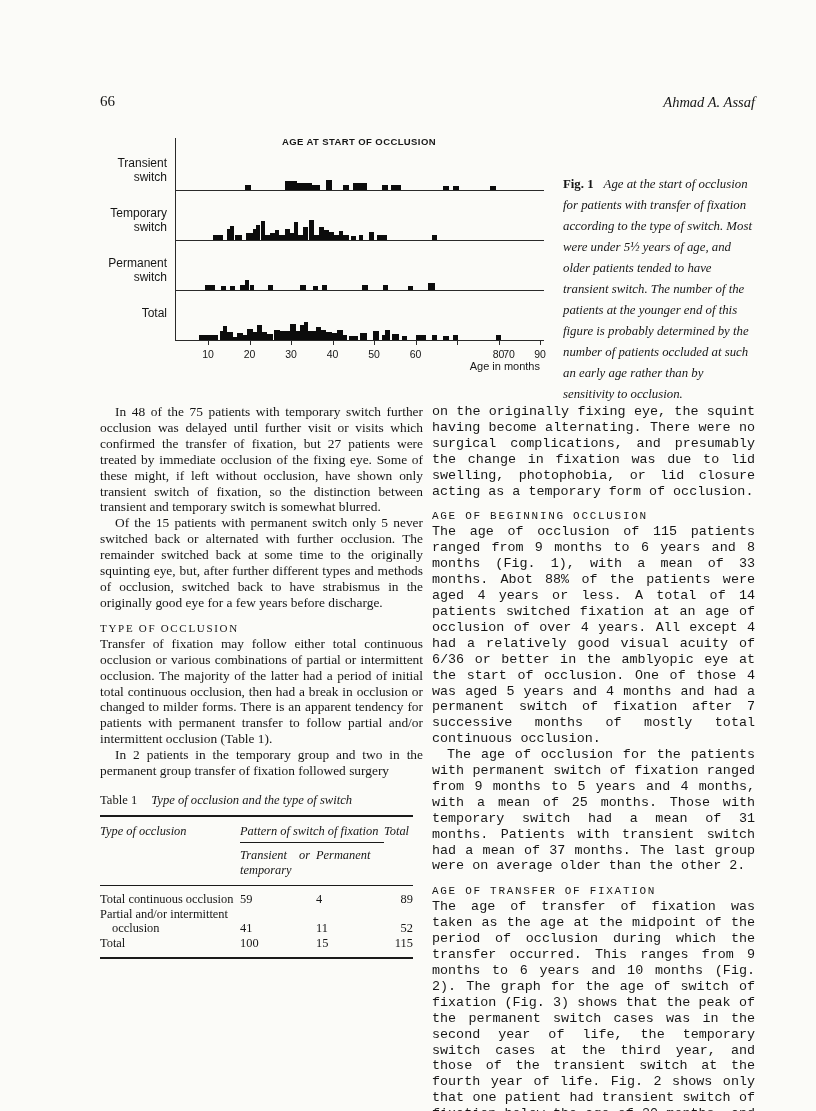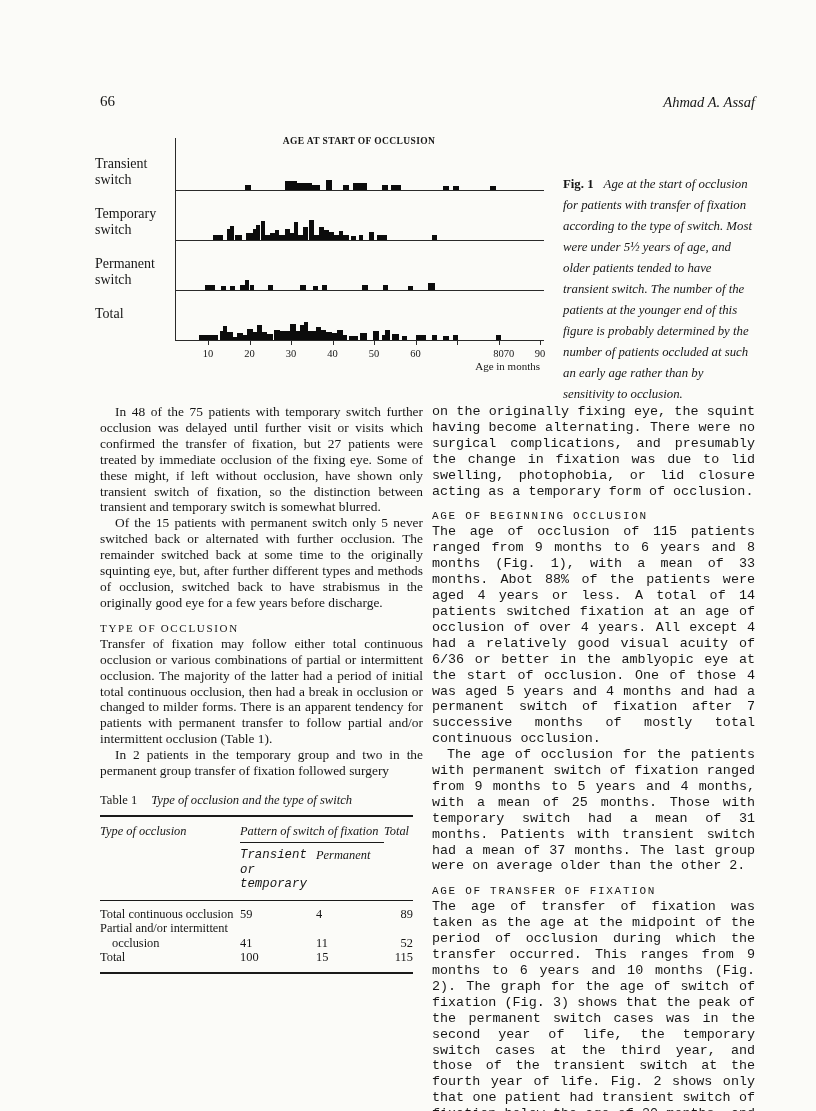--- a/index.html
+++ b/index.html
@@ -7,24 +7,24 @@
     width:816px;height:1111px;position:relative;
     background:#fbfbf8;color:#161616;
     font-family:"Liberation Serif", serif;
     overflow:hidden;
   }
   .hdr-num{position:absolute;left:100px;top:93px;font-size:15px;text-align:center;}
   .hdr-author{position:absolute;right:61px;top:94px;font-size:14.5px;font-style:italic;}
 
   
   .figure{position:absolute;left:95px;top:130px;width:465px;height:260px;
-    font-family:Liberation Serif, serif;}
+    font-family:Liberation Sans, sans-serif;}
   .fig-title{position:absolute;left:80px;top:6px;width:368px;text-align:center;
     font-size:9.5px;letter-spacing:.4px;font-weight:bold;}
-  .strip-label{position:absolute;width:72px;font-size:14px;}
+  .strip-label{position:absolute;width:72px;text-align:right;font-size:12px;}
   .axis-v{position:absolute;background:#2a2a2a;width:1px;}
   .baseline{position:absolute;background:#2a2a2a;height:1px;}
   .bar{position:absolute;background:#0c0c0c;}
   .tick{position:absolute;width:1px;height:5px;background:#2a2a2a;}
   .tick-label{position:absolute;width:24px;margin-left:-12px;text-align:center;font-size:10.5px;}
   .fig-xlabel{position:absolute;left:113px;top:230px;width:332px;text-align:right;font-size:11px;}
 
   .fig-caption{position:absolute;left:563px;top:174px;width:194px;
     font-size:12.8px;line-height:21px;font-style:italic;}
   .fig-caption .fig-label{font-style:normal;font-weight:bold;padding-right:10px;}
@@ -201,21 +201,21 @@
     <div class="tbl-caption"><span class="tbl-label">Table 1</span><span class="tbl-title">Type of occlusion and the type of switch</span></div>
     <div class="tbl">
       <div class="tbl-headrow">
         <div class="cell">Type of occlusion</div>
         <div class="cell" style="grid-column: 2 / span 2;">Pattern of switch of fixation</div>
         <div class="cell">Total</div>
       </div>
       <div class="group-rule"></div>
       <div class="tbl-subrow">
         <div class="cell"></div>
-        <div class="cell" style="width: 70px; font-family: Liberation Mono, monospace;">Transient or temporary</div>
+        <div class="cell" style="width: 70px;">Transient or temporary</div>
         <div class="cell">Permanent</div>
       </div>
       <div class="tbl-bodyrule"></div>
       <div class="tbl-body">
         <div class="tbl-row">
           <div>Total continuous occlusion</div>
           <div class="num">59</div>
           <div class="num">4</div>
           <div class="num-r">89</div>
         </div>

